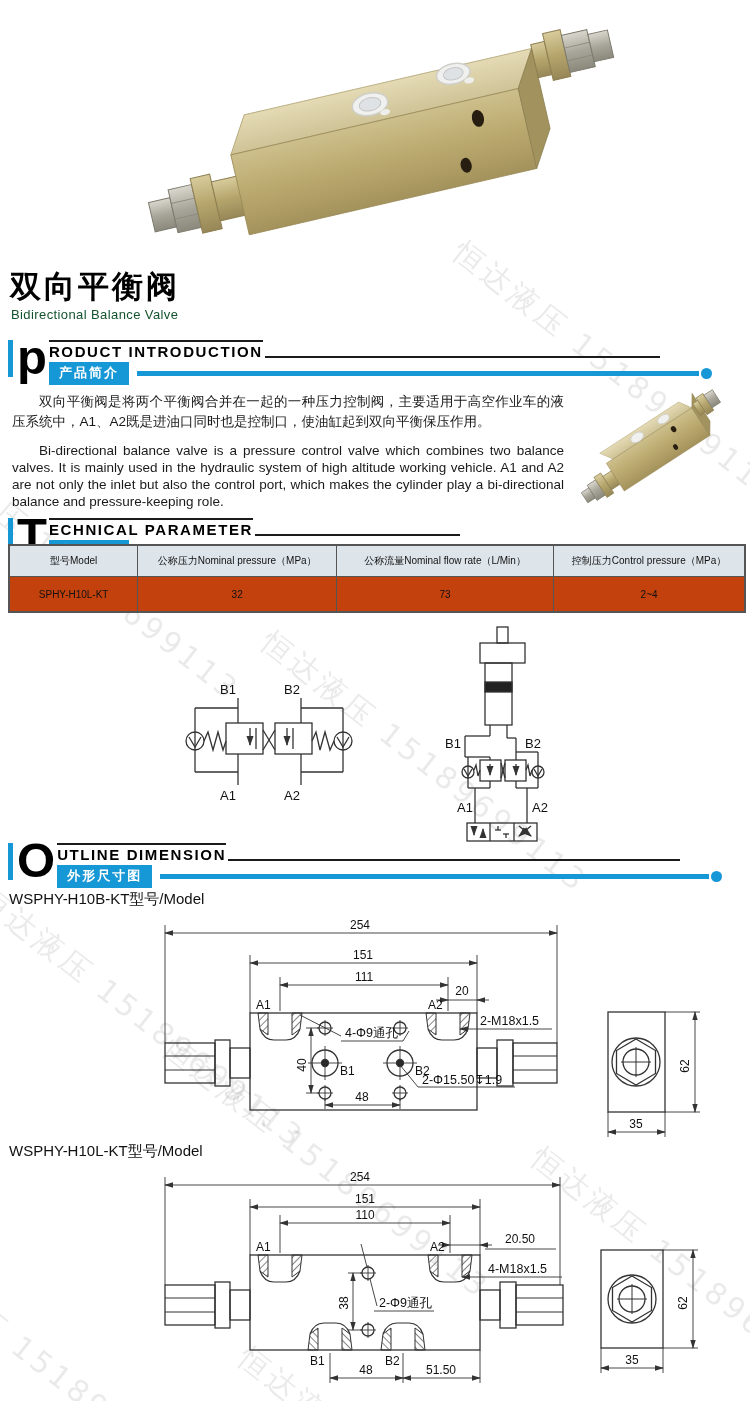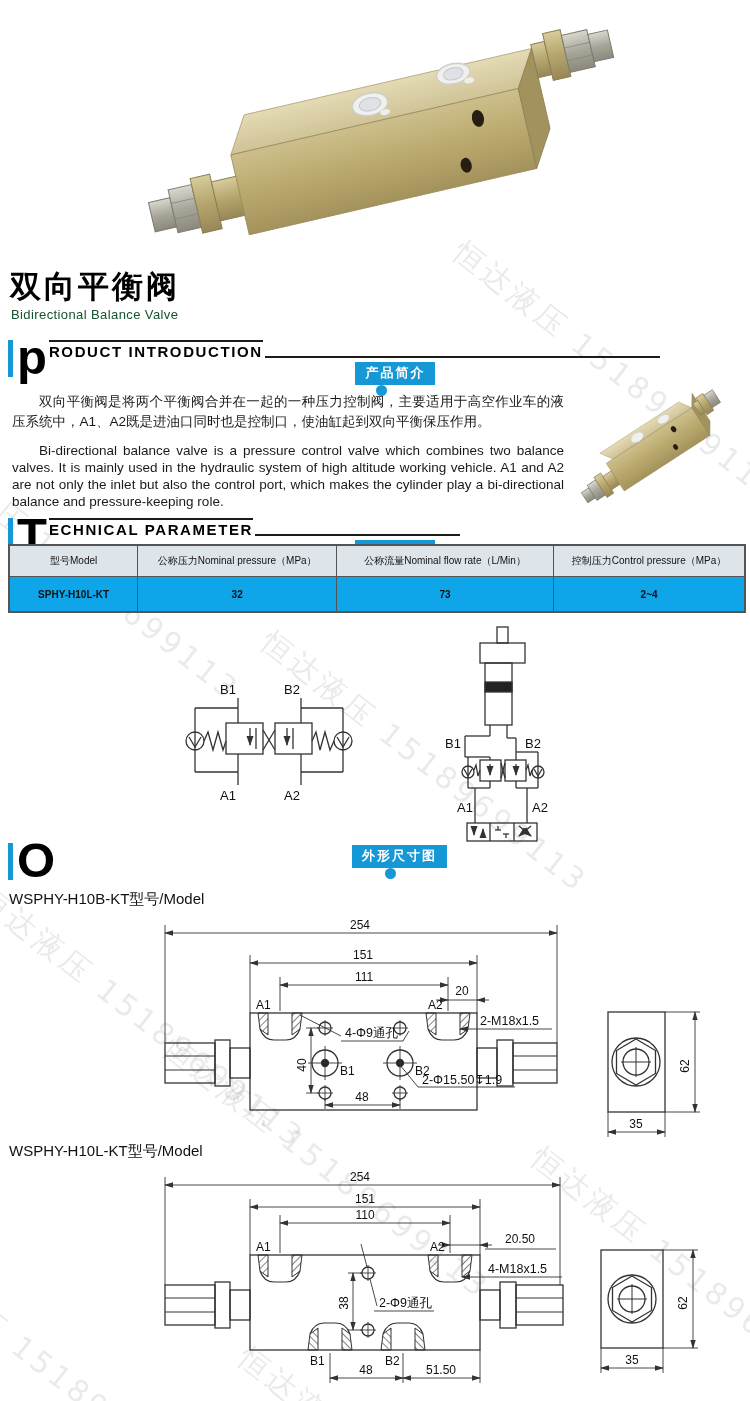--- a/index.html
+++ b/index.html
@@ -12,33 +12,33 @@
       letter-spacing:3px;color:#000;}
   .page-subtitle{position:absolute;left:11px;top:307px;font-size:13px;color:#14532d;letter-spacing:0.4px;}
   .sec{position:absolute;left:8px;right:8px;display:flex;align-items:flex-start;height:42px;}
   .sec-bar{width:5px;height:37px;background:#1697d6;margin-right:4px;flex:none;}
   .sec-letter{font-size:49px;line-height:34px;font-weight:bold;color:#000;margin-right:2px;flex:none;}
   .sec-main{flex:1;min-width:0;}
   .sec-row1{display:flex;align-items:flex-end;}
   .sec-title{font-size:15px;font-weight:bold;letter-spacing:1.6px;color:#000;
       white-space:nowrap;border-top:2px solid #1b1b1b;padding-top:1px;}
   .row1-line{flex:1;border-bottom:2px solid #1b1b1b;margin-bottom:2px;margin-left:2px;}
-  .sec-row2{display:flex;align-items:center;margin-top:2px;flex-direction:column;}
+  .sec-row2{display:flex;align-items:center;margin-top:2px;}
   .cn-box{background:#1697d6;color:#fff;font-size:13px;font-weight:bold;letter-spacing:2px;
       padding:2px 10px 3px 10px;white-space:nowrap;}
   .row2-line{height:5px;background:#1697d6;flex:1;margin-left:8px;}
   .row2-dot{width:11px;height:11px;border-radius:50%;background:#1697d6;margin-left:2px;flex:none;}
   .para{position:absolute;left:12px;width:552px;font-size:13.5px;line-height:1.27;
       color:#1a1a1a;text-align:justify;text-indent:2em;}
   .para-cn{line-height:1.5;}
   table.params{position:absolute;left:8px;top:544px;width:738px;border-collapse:collapse;
       font-size:10px;color:#111;}
   table.params th,table.params td{border:1px solid #555;text-align:center;padding:0 2px;}
   table.params th{background:#dde4ea;font-weight:normal;height:30px;}
-  table.params td{background:#0ea5e9;height:34px;font-weight:bold;}
+  table.params td{background:#c2410c;height:34px;}
   table.params{border:2px solid #555;}
   .model-label{position:absolute;left:9px;font-size:15px;color:#111;}
   svg text{font-family:"Liberation Sans","DejaVu Sans",sans-serif;}
 </style>
 </head>
 <body>
 
 <div class="page">
 
   <div class="wm" style="left:470px;top:232px;">恒达液压 15189699113</div>
@@ -262,20 +262,24 @@
       <text x="383" y="128" text-anchor="middle">B2</text>
       <text x="315" y="192" text-anchor="middle">A1</text>
       <text x="390" y="192" text-anchor="middle">A2</text>
     </g>
   </svg>
 
   <div class="sec" style="top:843px;">
     <div class="sec-bar"></div>
     <div class="sec-letter">O</div>
     <div class="sec-main">
+      <div class="sec-row1">
+        <span class="sec-title">UTLINE DIMENSION</span>
+        <div class="row1-line" style="margin-right:62px;"></div>
+      </div>
       <div class="sec-row2">
         <span class="cn-box">外形尺寸图</span>
         <div class="row2-line"></div>
         <div class="row2-dot" style="margin-right:20px;"></div>
       </div>
     </div>
   </div>
 
   <div class="model-label" style="top:890px;">WSPHY-H10B-KT型号/Model</div>
 

